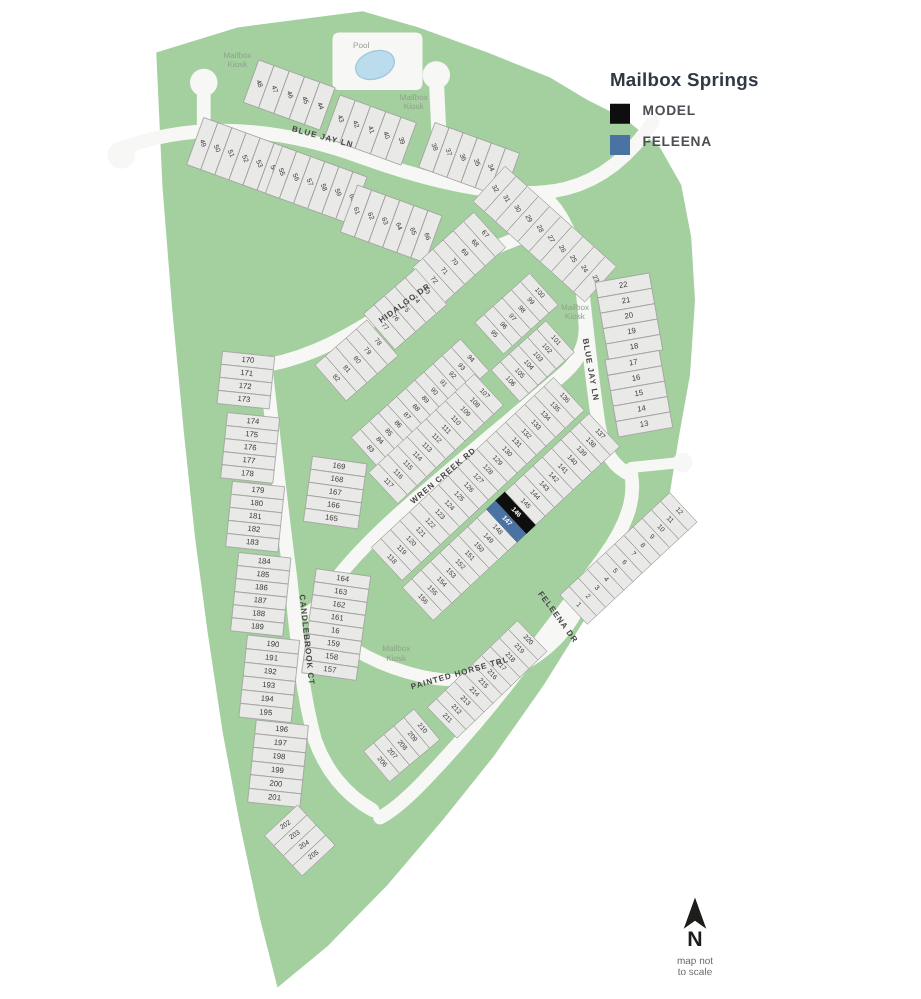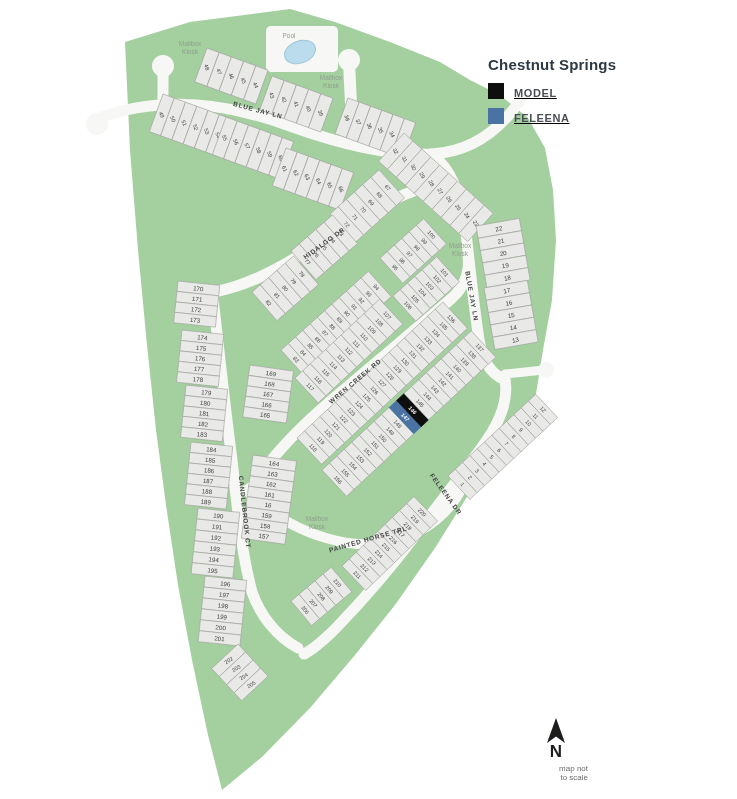--- a/index.html
+++ b/index.html
@@ -2,26 +2,26 @@
 <html><head>
 <meta charset="utf-8">
 <style>
   html,body{margin:0;padding:0;background:#ffffff;}
   .page{position:relative;width:737px;height:799px;background:#ffffff;overflow:hidden;
         font-family:"Liberation Sans",sans-serif;}
   #map-svg{position:absolute;left:0;top:0;}
   svg text{font-family:"Liberation Sans",sans-serif;}
   .legend{position:absolute;left:488px;top:56px;}
   .legend-title{font-size:15px;font-weight:bold;color:#2e3944;letter-spacing:.2px;margin-bottom:10px;}
-  .legend-row{display:flex;align-items:flex-end;margin-bottom:9px;text-decoration:underline;}
+  .legend-row{display:flex;align-items:flex-start;margin-bottom:9px;}
   .swatch{display:inline-block;width:16px;height:16px;margin-right:10px;}
   .legend-label{font-size:11px;font-weight:bold;color:#4a4f54;letter-spacing:.6px;}
   .compass{position:absolute;left:524px;top:718px;width:64px;text-align:center;color:#1d1d1b;}
   .compass .letter{font-size:17px;font-weight:bold;line-height:16px;}
-  .compass .note{font-size:8px;color:#6b6b68;line-height:9px;margin-top:4px;text-align:right;}
+  .compass .note{font-size:8px;color:#6b6b68;line-height:9px;margin-top:4px;}
   .arrow-wrap{height:26px;}
 </style>
 </head>
 <body>
 
 <div class="page">
 
   <svg id="map-svg" width="737" height="799" viewBox="0 0 737 799">
       <polygon points="125,42 190,22 290,9 335,22 390,42 440,62 470,80 500,95 528,118 545,148 553,190 556,240 552,300 543,350 535,400 508,442 470,492 435,548 395,605 355,655 310,708 262,757 222,790 208,735 192,660 178,585 166,505 156,430 147,345 138,250 130,150" fill="#a4cf9f"></polygon>
       <circle cx="97" cy="124" r="11" fill="#f7f7f5"></circle>
@@ -549,21 +549,21 @@
       <text x="368" y="539" text-anchor="middle" dominant-baseline="central" font-size="6.5" font-weight="bold" letter-spacing="0.8" fill="#474747" transform="rotate(-16 368 539)">PAINTED HORSE TRL</text>
       <text x="446" y="494" text-anchor="middle" dominant-baseline="central" font-size="6.5" font-weight="bold" letter-spacing="0.8" fill="#474747" transform="rotate(54 446 494)">FELEENA DR</text>
       <text x="190" y="46" text-anchor="middle" font-size="6.5" fill="#8fa28c"><tspan x="190" dy="0">Mailbox</tspan><tspan x="190" dy="7.5">Kiosk</tspan></text>
       <text x="331" y="80" text-anchor="middle" font-size="6.5" fill="#8fa28c"><tspan x="331" dy="0">Mailbox</tspan><tspan x="331" dy="7.5">Kiosk</tspan></text>
       <text x="460" y="248" text-anchor="middle" font-size="6.5" fill="#8fa28c"><tspan x="460" dy="0">Mailbox</tspan><tspan x="460" dy="7.5">Kiosk</tspan></text>
       <text x="317" y="521" text-anchor="middle" font-size="6.5" fill="#8fa28c"><tspan x="317" dy="0">Mailbox</tspan><tspan x="317" dy="7.5">Kiosk</tspan></text>
       <text x="289" y="38" text-anchor="middle" font-size="6.5" fill="#8fa28c"><tspan x="289" dy="0">Pool</tspan></text>
     </svg>
 
   <div class="legend">
-    <div class="legend-title">Chestnut Springs</div>
+    <div class="legend-title">Mailbox Springs</div>
     <div class="legend-row">
       <span class="swatch" style="background: rgb(14, 14, 14);"></span>
       <span class="legend-label">MODEL</span>
     </div>
     <div class="legend-row">
       <span class="swatch" style="background: rgb(74, 115, 164);"></span>
       <span class="legend-label">FELEENA</span>
     </div>
   </div>
 

